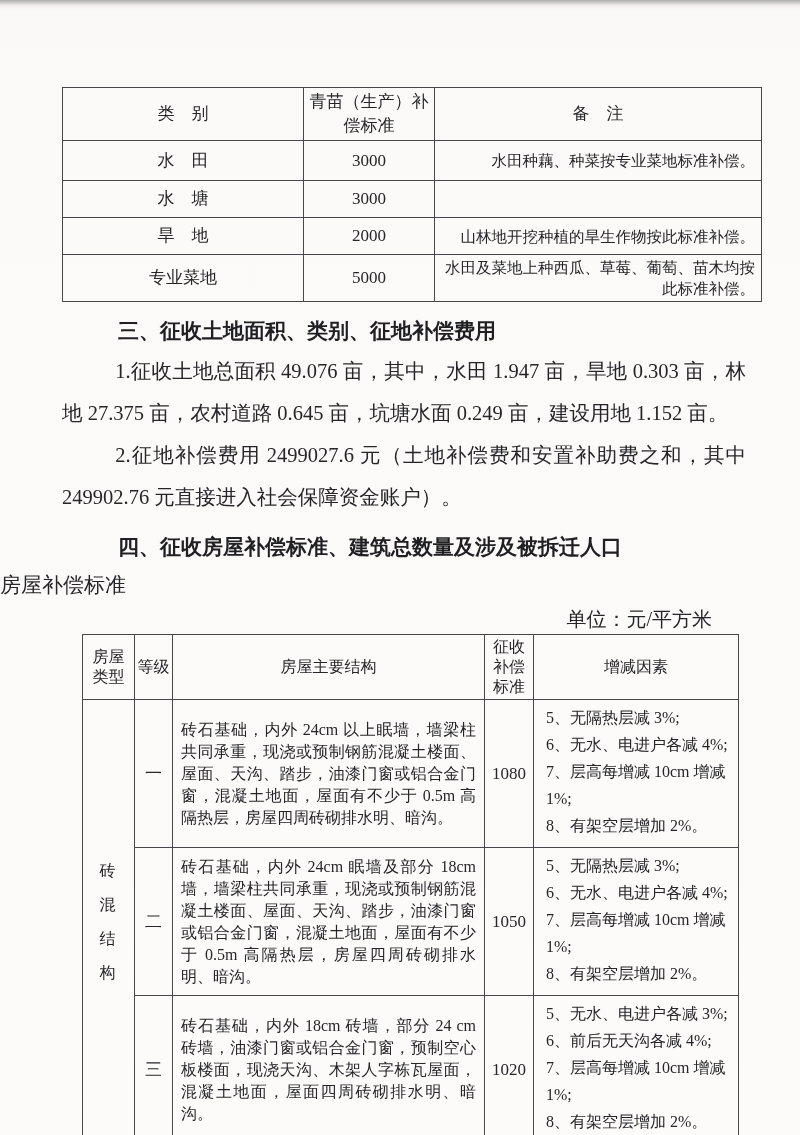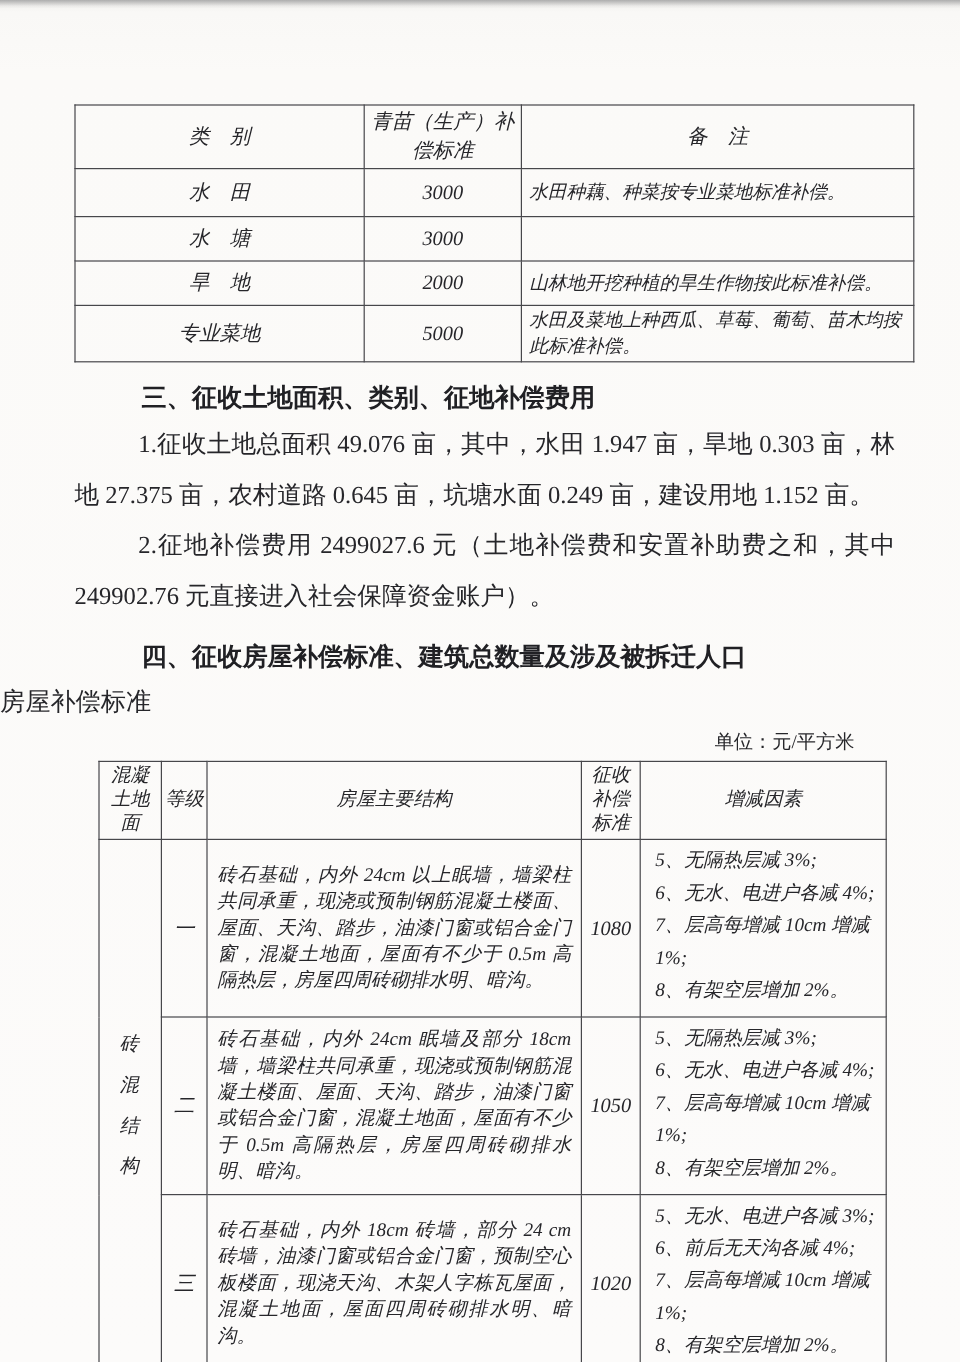--- a/index.html
+++ b/index.html
@@ -14,21 +14,21 @@
     width: 800px; height: 1135px;
     background: linear-gradient(180deg, #efeeec 0px, #f9f8f6 10px, #fbfaf8 60px, #fcfbfa 100%);
     overflow: hidden;
   }
   .scan-edge {
     position: absolute; top: 0; left: 0; right: 0; height: 7px;
     background: linear-gradient(180deg, rgba(120,120,122,0.55), rgba(160,160,160,0.12) 70%, transparent);
   }
 
   
-  table { border-collapse: collapse; table-layout: fixed; font-style: italic; }
+  table { border-collapse: collapse; table-layout: fixed; }
   .t1 {
     margin: 87px 0 0 62px;
     width: 684px;
     border: 1.4px solid #47474b;
   }
   .t1 th, .t1 td {
     border: 1.4px solid #47474b;
     font-weight: normal;
     font-size: 17px;
     line-height: 24px;
@@ -38,21 +38,21 @@
   }
   .t1 .col-cat { width: 232px; }
   .t1 .col-std { width: 122px; }
   .t1 .col-rmk { width: 318px; }
   .t1 tr.hdr { height: 50px; }
   .t1 tr.r1 { height: 40px; }
   .t1 tr.r2 { height: 37px; }
   .t1 tr.r3 { height: 37px; }
   .t1 tr.r4 { height: 46px; }
   .t1 td.remark {
-    text-align: left;
+    text-align: right;
     font-size: 15.5px;
     line-height: 21px;
     padding: 2px 6px;
   }
 
   
   .sec-heading {
     margin: 14px 0 4px 62px;
     width: 684px;
     padding-left: 56px;
@@ -77,21 +77,21 @@
     text-align: left;
     font-size: 21px;
     line-height: 30px;
   }
   .unit-note {
     margin: 8px 0 4px 82px;
     width: 646px;
     box-sizing: border-box;
     padding-right: 16px;
     text-align: right;
-    font-size: 16px;
+    font-size: 20px;
     line-height: 22px;
   }
 
   
   .t2 {
     margin: 0 0 0 82px;
     width: 646px;
     border: 1.4px solid #47474b;
   }
   .t2 th, .t2 td {
@@ -177,21 +177,21 @@
   <p class="body-para">1.征收土地总面积 49.076 亩，其中，水田 1.947 亩，旱地 0.303 亩，林地 27.375 亩，农村道路 0.645 亩，坑塘水面 0.249 亩，建设用地 1.152 亩。</p>
   <p class="body-para">2.征地补偿费用 2499027.6 元（土地补偿费和安置补助费之和，其中 249902.76 元直接进入社会保障资金账户）。</p>
 
   <div class="sec-heading">四、征收房屋补偿标准、建筑总数量及涉及被拆迁人口</div>
   <div class="center-title">房屋补偿标准</div>
   <div class="unit-note">单位：元/平方米</div>
 
   <table class="t2">
     <tbody>
         <tr class="hdr">
-      <th class="col-type">混凝土地面</th>
+      <th class="col-type">房屋类型</th>
       <th class="col-grade">等级</th>
       <th class="col-struct">房屋主要结构</th>
       <th class="col-std">征收补偿标准</th>
       <th class="col-fact">增减因素</th>
     </tr>
     <tr class="hr1">
       <td class="house-type" rowspan="3">
         <div class="vert">砖混结构</div>
       </td>
       <td class="grade">一</td>

